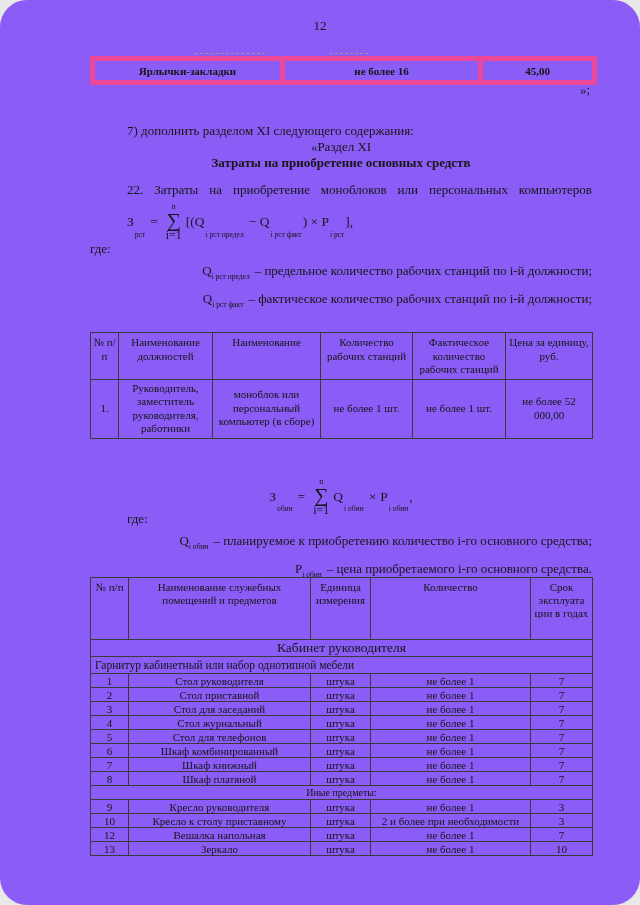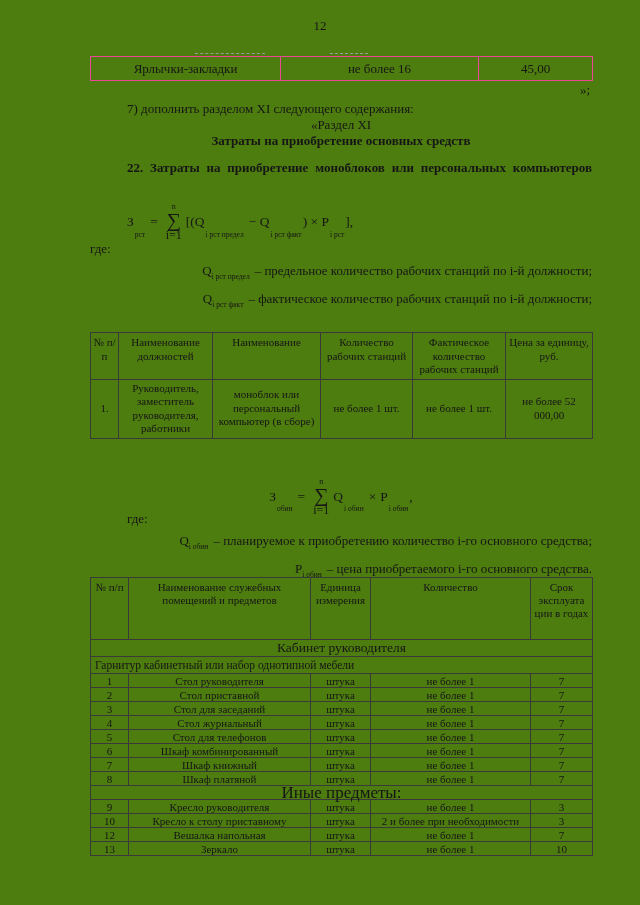--- a/index.html
+++ b/index.html
@@ -1,36 +1,37 @@
 <!DOCTYPE html>
 <html><head>
 <meta charset="utf-8">
 <style>
   * { margin:0; padding:0; box-sizing:border-box; }
   html,body { background:#e8e8e8; }
   .page {
     position:relative; width:640px; height:905px; margin:0 auto;
-    background:#4d7c0f; overflow:hidden;
+    background:#8b5cf6; overflow:hidden;
     font-family:"Liberation Serif","DejaVu Serif",serif;
     color:#161616;
+    border-radius:27px;
   }
   .pageno { position:absolute; top:18px; left:0; width:100%; text-align:center; font-size:13px; }
   .content { position:absolute; left:90px; top:0; width:502px; height:100%; }
   .blk { position:absolute; left:0; width:100%; }
 
   
   .toptbl { border-collapse:collapse; width:100%; table-layout:fixed; }
-  .toptbl td { border:1px solid #ec4899; height:24px; text-align:center; vertical-align:middle; font-size:13px; }
+  .toptbl td { border:5px solid #ec4899; height:24px; text-align:center; vertical-align:middle; font-size:11px;font-weight:bold; }
   .artifact { position:absolute; height:0; border-top:1px dashed #9a9a9a; }
 
   .rightmark { text-align:right; font-size:13px; padding-right:2px; }
   .indent { padding-left:37px; }
   .center { text-align:center; }
   .bold { font-weight:bold; }
-  .body-line { font-size:13px; line-height:23px; }
+  .body-line { font-size:13px; line-height:23px;margin-top:22px; }
   .just { text-align:justify; text-align-last:justify; }
 
   
   .formula { display:flex; align-items:center; font-size:13.5px; height:40px; }
   .fsub { font-size:7.5px; align-self:flex-end; margin:0 1px 3px 1px; white-space:nowrap; }
   .sum { display:flex; flex-direction:column; align-items:center; line-height:1; margin:0 4px; }
   .sum-top { font-size:8px; }
   .sum-sym { font-size:20px; line-height:18px; }
   .sum-bot { font-size:12px; }
   .fseg { white-space:nowrap; }
@@ -46,21 +47,21 @@
   .tbl { border-collapse:collapse; width:100%; table-layout:fixed; }
   .tbl th, .tbl td { border:1px solid #3a3a3a; font-weight:normal; }
   .t1 th { font-size:11px; line-height:13.5px; vertical-align:top; padding:3px 2px 2px 2px; text-align:center; height:46px; }
   .t1 td { font-size:11px; line-height:13.5px; vertical-align:middle; text-align:center; padding:2px; height:54px; }
 
   
   .t2 th { font-size:11px; line-height:13px; vertical-align:top; padding:3px 2px; text-align:center; height:62px; }
   .t2 td { font-size:11px; line-height:12px; vertical-align:middle; text-align:center; padding:0 2px; height:14px; }
   .t2 .section { font-size:13.5px; height:17px; }
   .t2 .subsection { text-align:left; font-size:11.5px; height:17px; padding-left:4px; }
-  .t2 .divider { height:14px; font-size:17px; }
+  .t2 .divider { height:14px; font-size:10px; }
 </style>
 </head>
 <body>
 
 <div class="page">
 
   <div class="pageno">12</div>
 
   <div class="artifact" style="left:195px; top:53px; width:70px;"></div>
   <div class="artifact" style="left:330px; top:53px; width:38px;"></div>
@@ -83,21 +84,21 @@
       </tbody>
         </table>
     </div>
 
     <div class="blk rightmark" style="top:82px;">»;</div>
 
     <div class="blk body-line indent" style="top:97px;">7) дополнить разделом XI следующего содержания:</div>
     <div class="blk body-line center bold" style="top:129px;">Затраты на приобретение основных средств</div>
     <div class="blk body-line center" style="top:113px;">«Раздел XI</div>
 
-    <div class="blk" style="top:156px;font-weight:bold;">
+    <div class="blk" style="top:156px;">
       <div class="body-line indent just">22. Затраты на приобретение моноблоков или персональных компьютеров</div>
     </div>
 
     <div class="blk formula" style="top:202px; left:37px; width:auto;">
       <span class="fseg">З</span>
         <span class="fsub">рст</span>
       <span class="fseg gap-l gap-r">=</span>
       <span class="sum">
         <span class="sum-top">n</span>
         <span class="sum-sym">∑</span>

